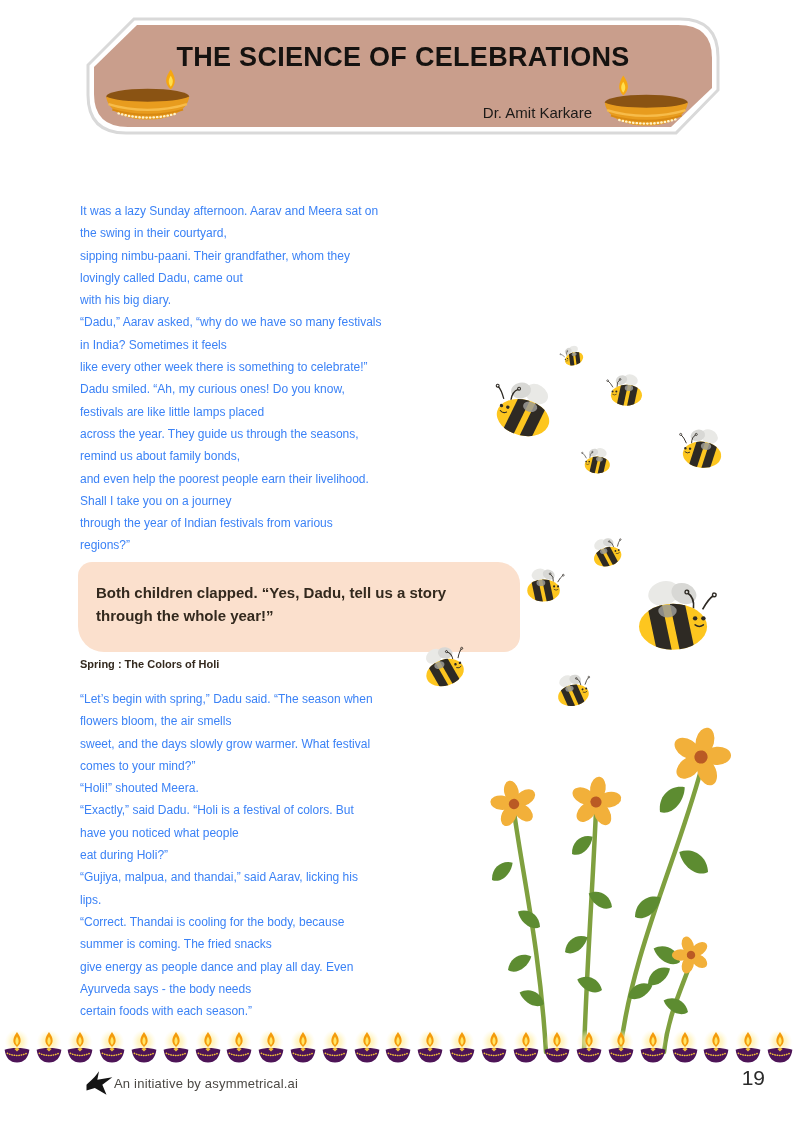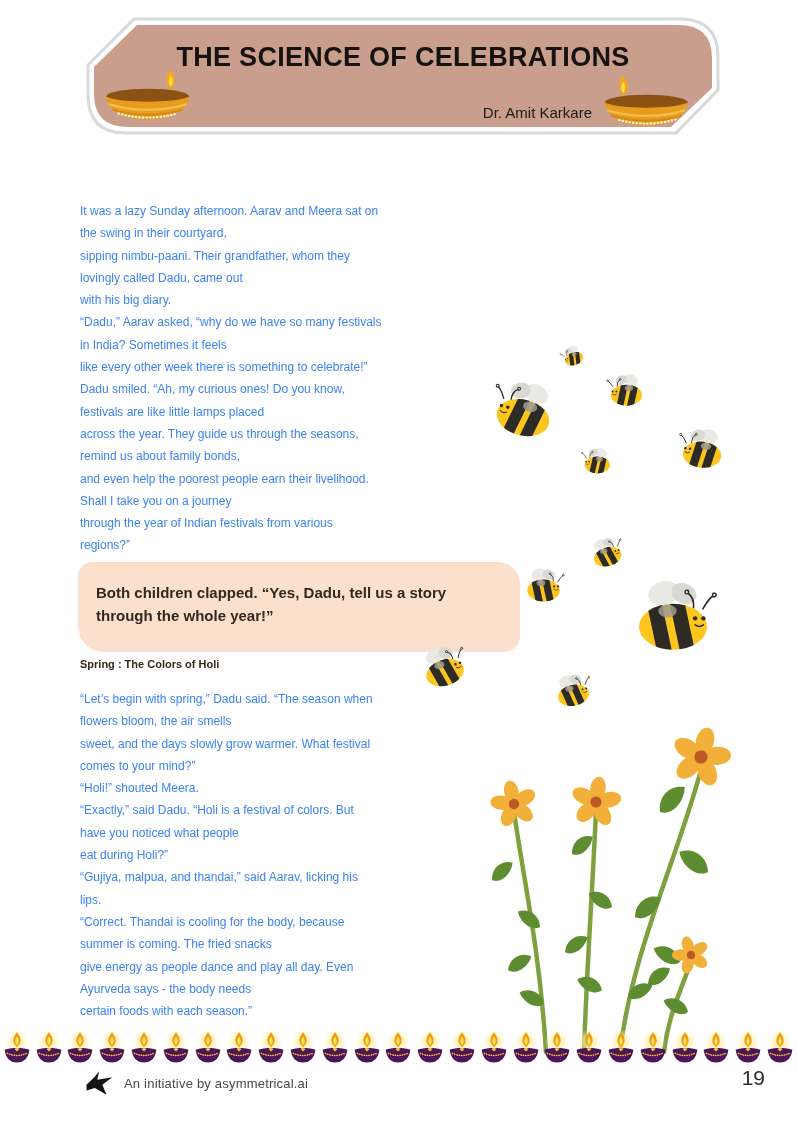--- a/index.html
+++ b/index.html
@@ -46,21 +46,21 @@
   .bee{position:absolute;}
   .garden{position:absolute;left:480px;top:712px;width:317px;height:352px;}
 
   
   .diya-row{
     position:absolute;left:0;top:1022px;width:797px;height:48px;
     display:flex;justify-content:space-evenly;align-items:flex-end;
   }
   .diya{width:30px;height:44px;flex:0 0 auto;}
   .footer-left{
-    position:absolute;left:84px;top:1068px;display:flex;align-items:center;gap:10px;
+    position:absolute;left:84px;top:1068px;display:flex;align-items:center;
   }
   .bird-logo{width:30px;height:30px;}
   .footer-text{font-size:13px;color:#4b4844;letter-spacing:.2px;}
   .page-number{
     position:absolute;right:32px;top:1066px;font-size:21px;color:#2b2b2b;
   }
   .defs-holder{position:absolute;width:0;height:0;overflow:hidden;}
 </style>
 </head>
 <body>

